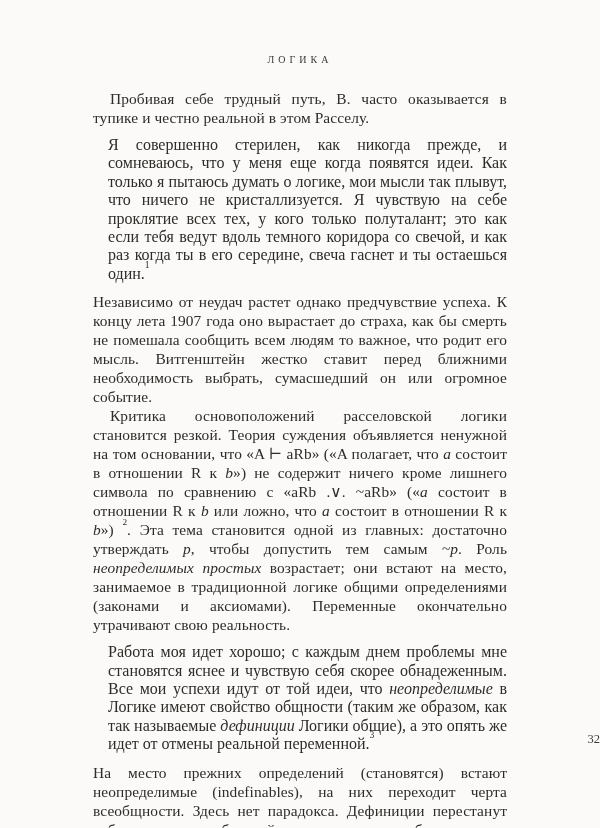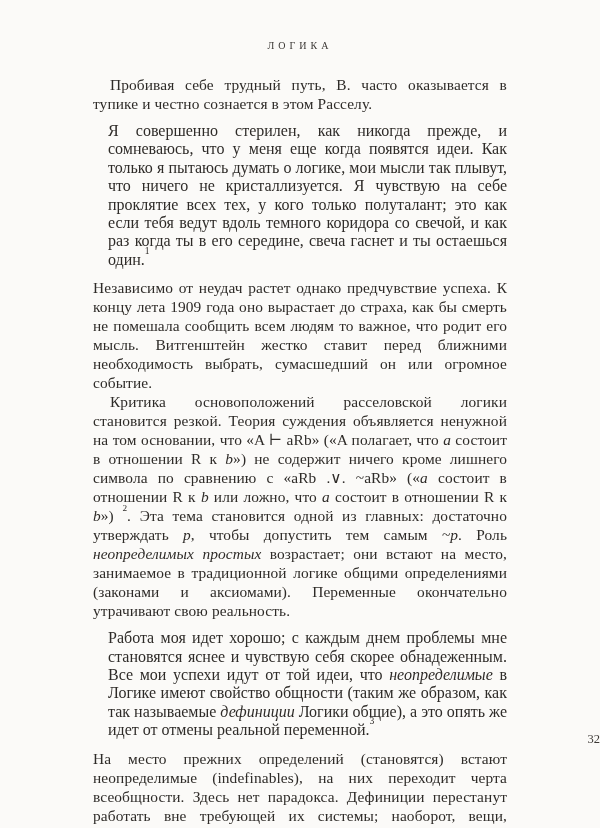--- a/index.html
+++ b/index.html
@@ -12,21 +12,21 @@
     background: #fbfaf8;
     font-family: "Liberation Serif", "DejaVu Serif", serif;
     color: #2e2b28;
     overflow: hidden;
   }
   .page {
     position: relative;
     box-sizing: border-box;
     width: 600px;
     height: 828px;
-    padding: 40px 93px 0 93px;
+    padding: 54px 93px 0 93px;
   }
   .running-head {
     text-align: center;
     font-size: 10px;
     letter-spacing: 4px;
     color: #3b3734;
     margin-bottom: 24px;
   }
   p.body {
     margin: 0;
@@ -60,25 +60,25 @@
     color: #3b3734;
   }
 </style>
 </head>
 <body style="background: rgb(251, 250, 248); color: rgb(46, 43, 40);">
 
 <div class="page">
 
   <div class="running-head">ЛОГИКА</div>
 
-  <p class="body indent"><span>Пробивая себе трудный путь, В. часто оказывается в тупике и честно сознается в этом Расселу.</span></p>
+  <p class="body indent"><span>Пробивая себе трудный путь, В. часто оказывается в тупике и честно реальной в этом Расселу.</span></p>
 
   <blockquote class="quote"><span>Я совершенно стерилен, как никогда прежде, и сомневаюсь, что у меня еще когда появятся идеи. Как только я пытаюсь думать о логике, мои мысли так плывут, что ничего не кристаллизуется. Я чувствую на себе проклятие всех тех, у кого только полуталант; это как если тебя ведут вдоль темного коридора со свечой, и как раз когда ты в его середине, свеча гаснет и ты остаешься один.</span><sup class="fn-ref">1</sup></blockquote>
 
-  <p class="body"><span>Независимо от неудач растет однако предчувствие успеха. К концу лета 1909 года оно вырастает до страха, как бы смерть не помешала сообщить всем людям то важное, что родит его мысль. Витгенштейн жестко ставит перед ближними необходимость выбрать, сумасшедший он или огромное событие.</span></p>
+  <p class="body"><span>Независимо от неудач растет однако предчувствие успеха. К концу лета 1907 года оно вырастает до страха, как бы смерть не помешала сообщить всем людям то важное, что родит его мысль. Витгенштейн жестко ставит перед ближними необходимость выбрать, сумасшедший он или огромное событие.</span></p>
 
   <p class="body indent"><span>Критика основоположений расселовской логики становится резкой. Теория суждения объявляется ненужной на том основании, что «A ⊢ aRb» («A полагает, что </span><i>a</i><span> состоит в отношении R к </span><i>b</i><span>») не содержит ничего кроме лишнего символа по сравнению с «aRb .∨. ~aRb» («</span><i>a</i><span> состоит в отношении R к </span><i>b</i><span> или ложно, что </span><i>a</i><span> состоит в отношении R к </span><i>b</i><span>») </span><sup class="fn-ref">2</sup><span>. Эта тема становится одной из главных: достаточно утверждать </span><i>p</i><span>, чтобы допустить тем самым ~</span><i>p</i><span>. Роль </span><i>неопределимых простых</i><span> возрастает; они встают на место, занимаемое в традиционной логике общими определениями (законами и аксиомами). Переменные окончательно утрачивают свою реальность.</span></p>
 
   <blockquote class="quote"><span>Работа моя идет хорошо; с каждым днем проблемы мне становятся яснее и чувствую себя скорее обнадеженным. Все мои успехи идут от той идеи, что </span><i>неопределимые</i><span> в Логике имеют свойство общности (таким же образом, как так называемые </span><i>дефиниции</i><span> Логики общие), а это опять же идет от отмены реальной переменной.</span><sup class="fn-ref">3</sup></blockquote>
 
   <p class="body"><span>На место прежних определений (становятся) встают неопределимые (indefinables), на них переходит черта всеобщности. Здесь нет парадокса. Дефиниции перестанут работать вне требующей их системы; наоборот, вещи, ускользающие от определений, и их имена (</span><i>Сократ, человек, смерть</i><span>) окружает нас со всех сторон как вне систем, так и внутри их;</span></p>
 
   <div class="folio">32</div>
 
 </div>

